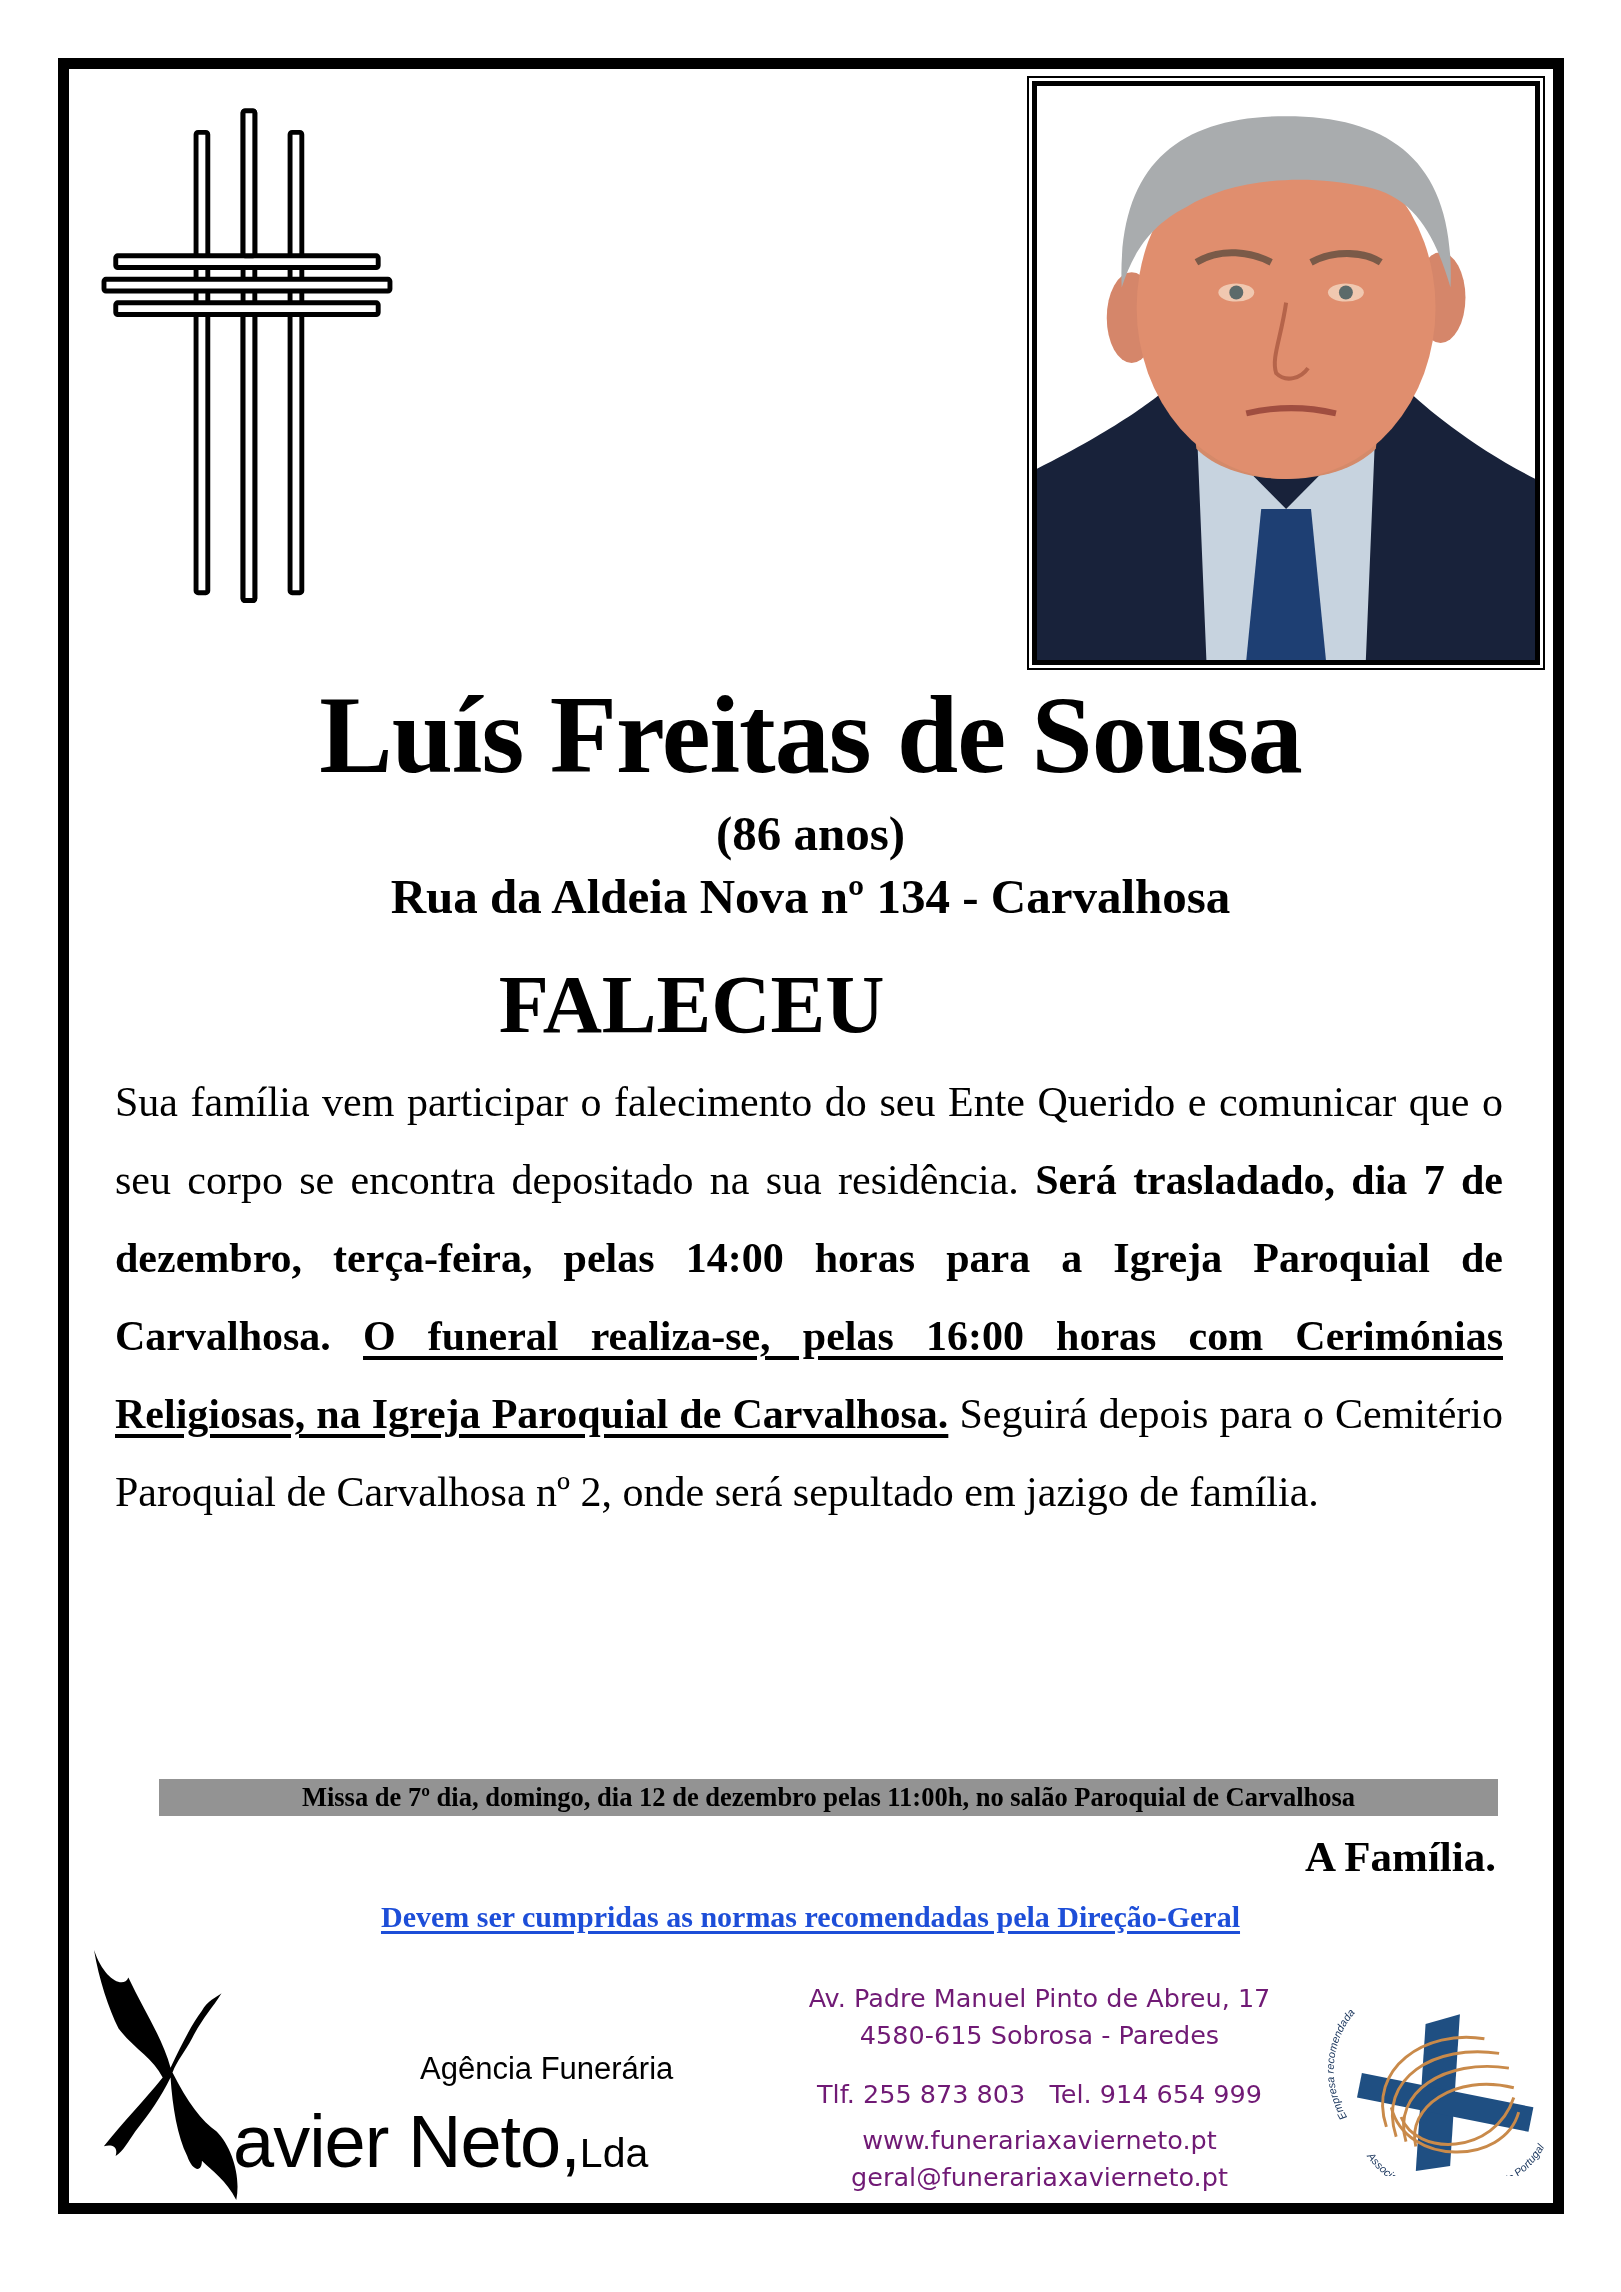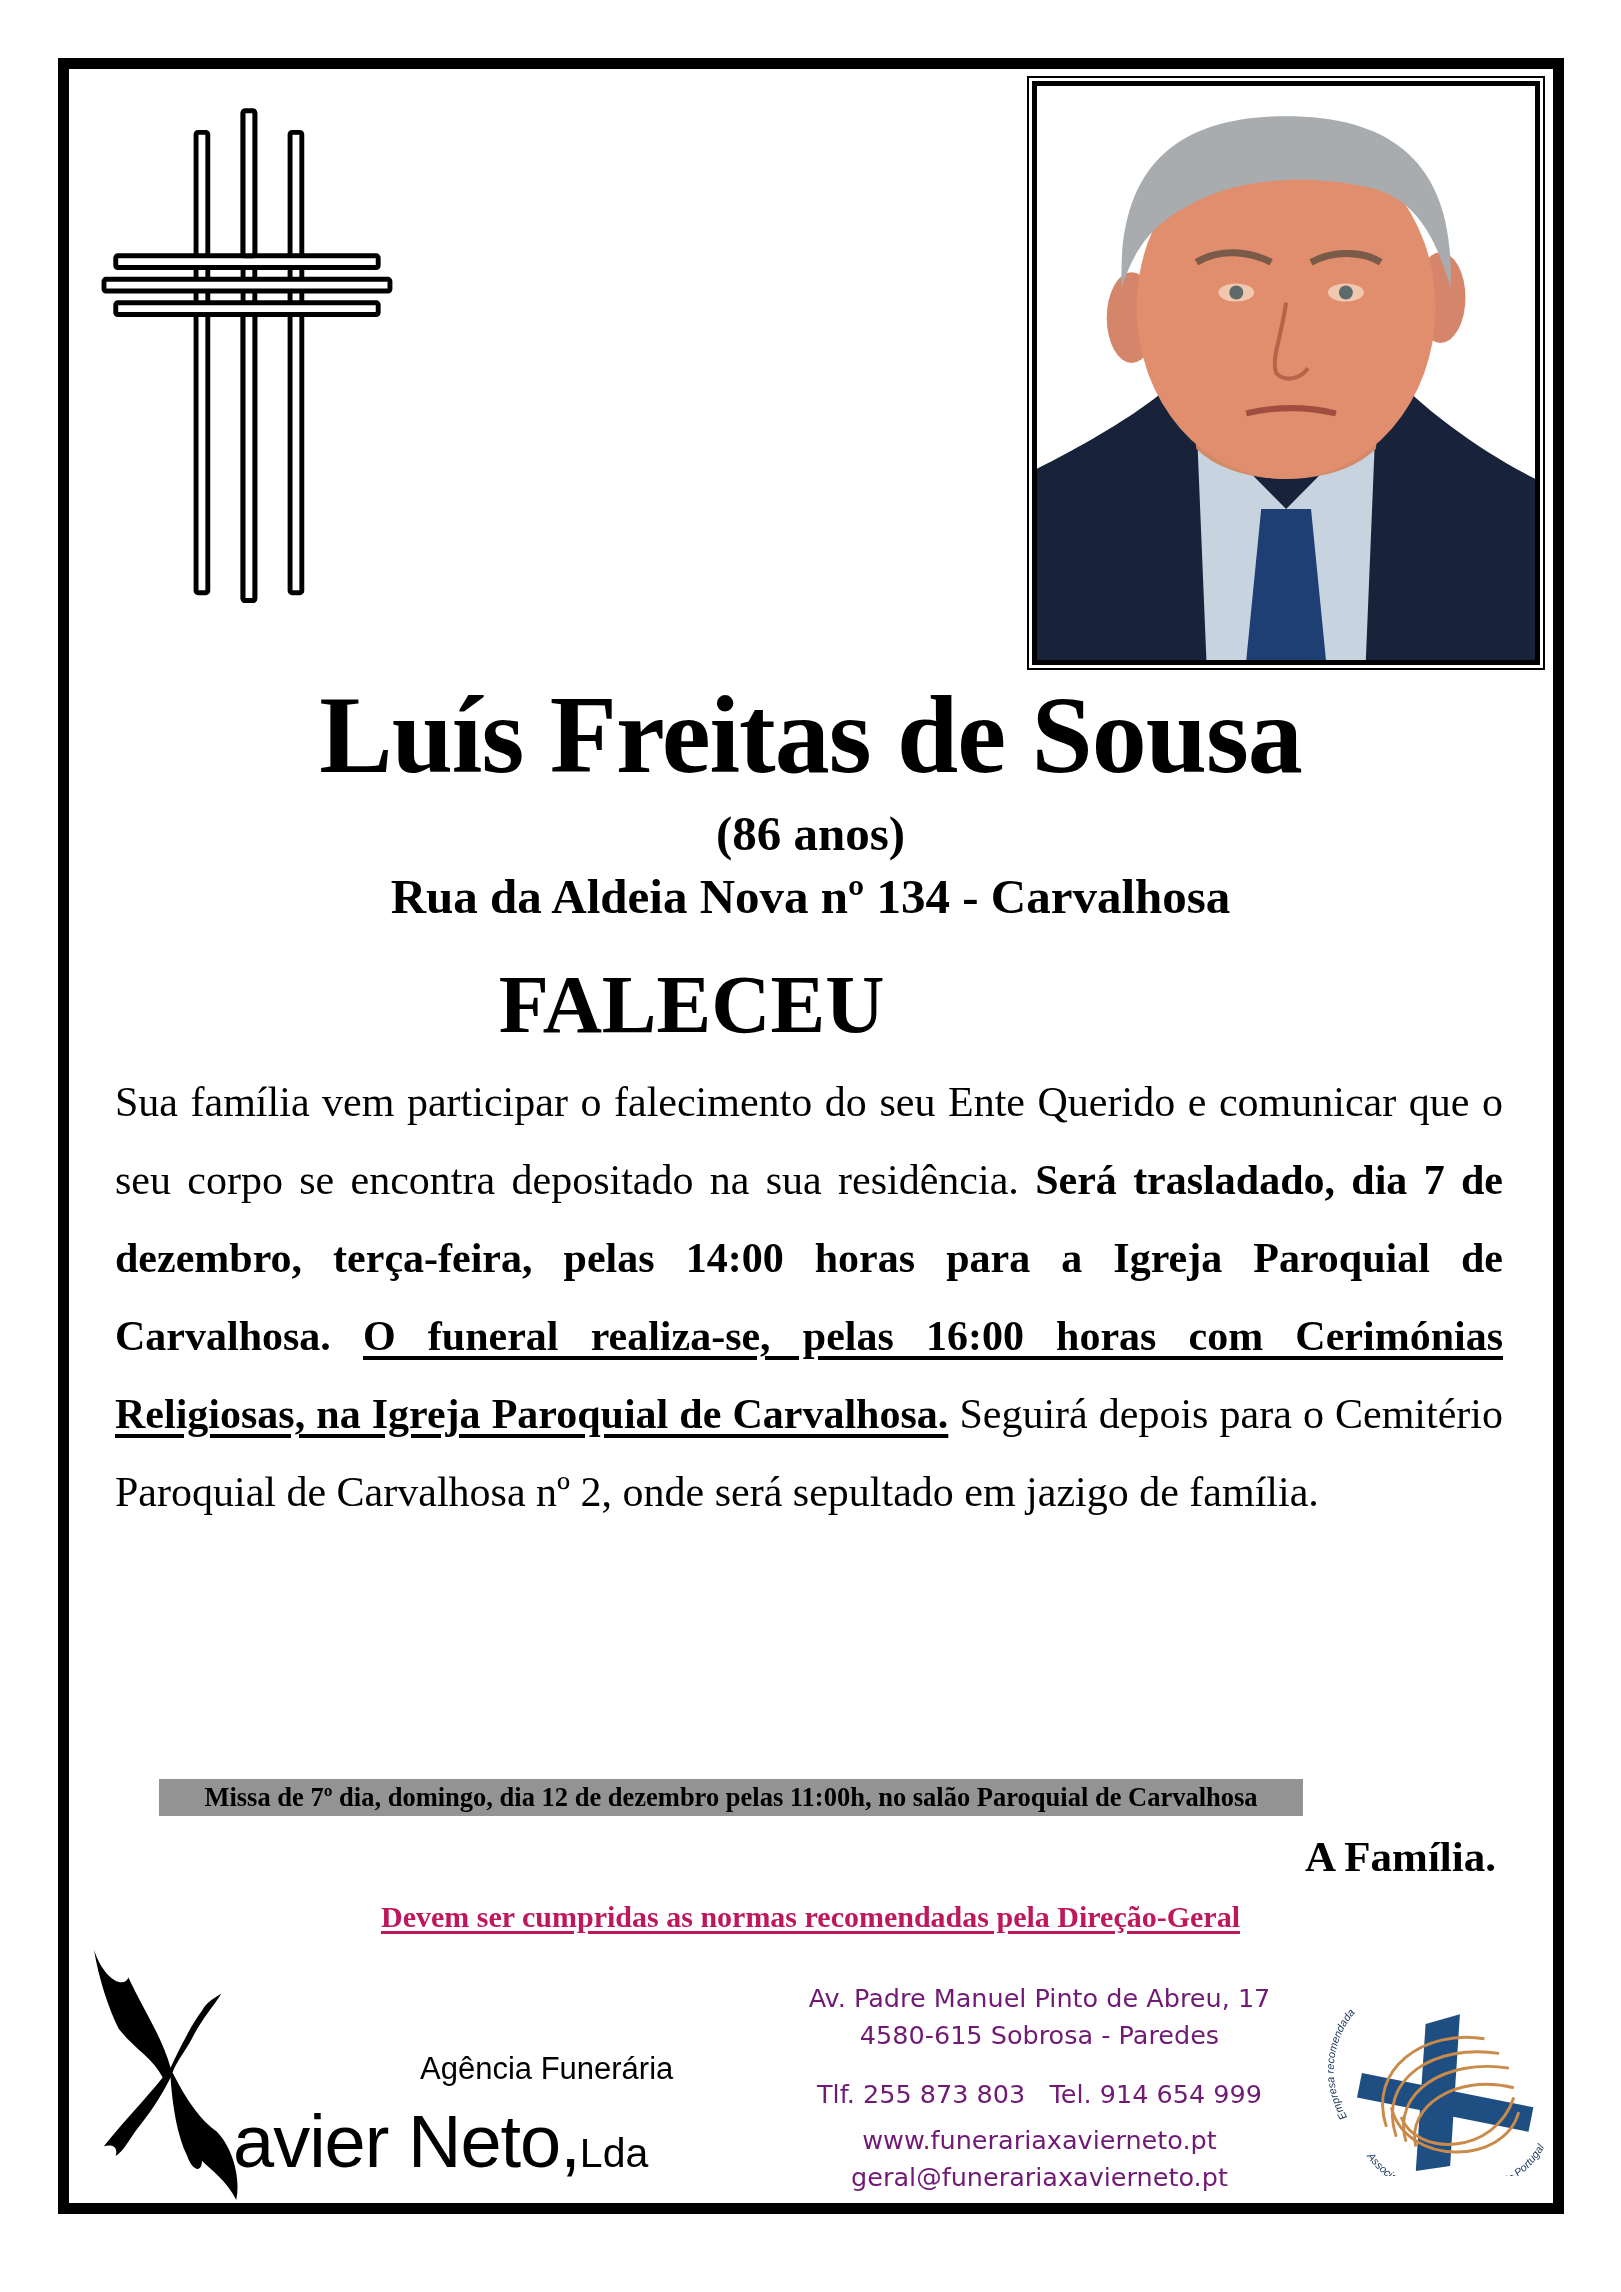--- a/index.html
+++ b/index.html
@@ -9,23 +9,23 @@
   .photo-frame { position:absolute; left:1027px; top:76px; width:518px; height:594px; border:2px solid #000; padding:2.9px; box-sizing:border-box; background:#fff; }
   .photo-inner { width:100%; height:100%; border:5.9px solid #000; box-sizing:border-box; outline:2px solid #fff; outline-offset:-7.8px; overflow:hidden; background:#fff; position:relative; }
   .photo-inner svg { position:absolute; left:0; top:0; width:100%; height:100%; }
   .name { position:absolute; left:0; width:1621px; top:676px; text-align:center; font-weight:bold; font-size:110px; line-height:118px; letter-spacing:-1px; }
   .age { position:absolute; left:0; width:1621px; top:806px; text-align:center; font-weight:bold; font-size:49px; line-height:55px; }
   .address { position:absolute; left:0; width:1621px; top:869px; text-align:center; font-weight:bold; font-size:49px; line-height:55px; }
   .faleceu { position:absolute; left:0; width:1383px; top:961px; text-align:center; font-weight:bold; font-size:82px; line-height:88px; }
   .body-text { position:absolute; left:115px; width:1388px; top:1063px; font-size:42px; line-height:78px; text-align:justify; text-align-last:left; }
   .body-text b { font-weight:bold; }
   .body-text .ul { font-weight:bold; text-decoration:underline; text-decoration-thickness:3.9px; text-underline-offset:5.9px; }
-  .missa { position:absolute; left:159px; top:1779px; width:1144px; height:37px; background:#939393; font-weight:bold; font-size:26.5px; line-height:37px; text-align:center; white-space:nowrap; }
+  .missa { position:absolute; left:159px; top:1779px; width:1339px; height:37px; background:#939393; font-weight:bold; font-size:26.5px; line-height:37px; text-align:center; white-space:nowrap; }
   .familia { position:absolute; right:125px; top:1831px; font-weight:bold; font-size:43px; line-height:51px; }
-  .notice { position:absolute; left:0; width:1621px; top:1897px; text-align:center; color:#be185d; font-weight:bold; font-size:30px; line-height:39px; text-decoration:underline; text-decoration-thickness:2.9px; text-underline-offset:3.9px; }
+  .notice { position:absolute; left:0; width:1621px; top:1897px; text-align:center; color:#1d4ed8; font-weight:bold; font-size:30px; line-height:39px; text-decoration:underline; text-decoration-thickness:2.9px; text-underline-offset:3.9px; }
   .logo-x { position:absolute; left:94px; top:1950px; width:157px; height:255px; }
   .agency-sub { position:absolute; left:420px; top:2049px; font-family:"Liberation Sans", sans-serif; font-size:31px; line-height:39px; }
   .agency-name { position:absolute; left:233px; top:2098px; font-family:"Liberation Sans", sans-serif; font-size:74px; line-height:88px; white-space:nowrap; letter-spacing:-1px; }
   .agency-name .lda { font-size:41px; letter-spacing:0; }
   .contact { position:absolute; left:765px; width:549px; top:1980px; text-align:center; font-family:"DejaVu Sans", sans-serif; font-size:25.5px; color:#701a75; }
   .contact div { line-height:37px; }
   .contact .gap { height:21.6px; }
   .assoc { position:absolute; left:1308px; top:1970px; width:245px; height:206px; }
 </style>
 </head>

